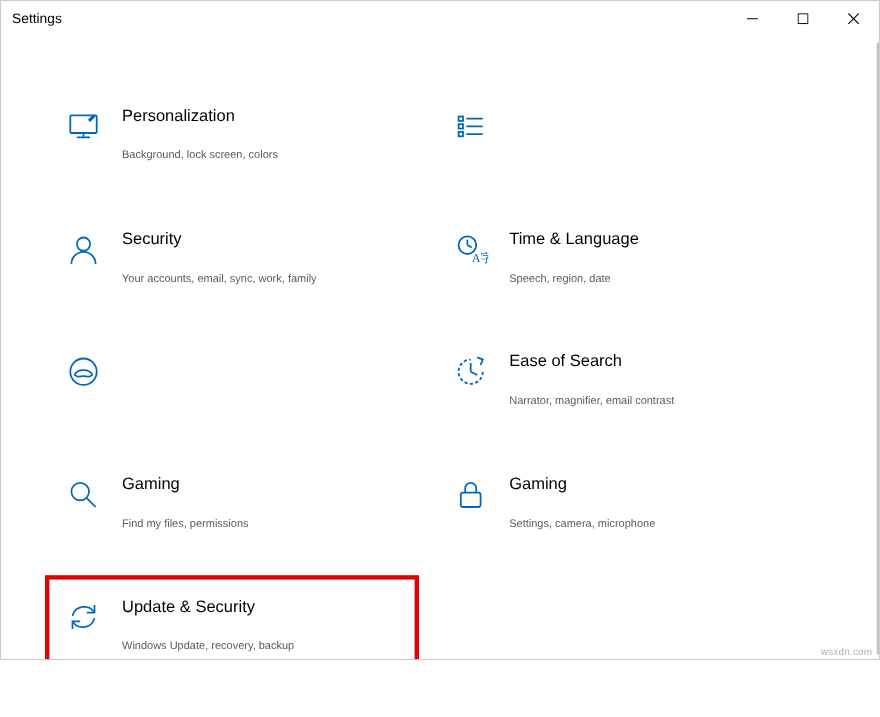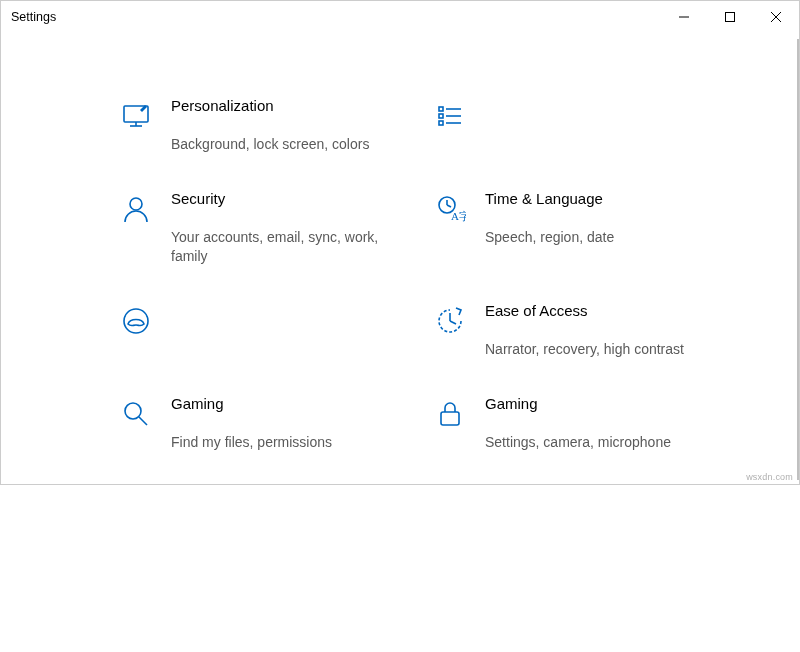--- a/index.html
+++ b/index.html
@@ -4,21 +4,21 @@
 <style>
   * { box-sizing: border-box; }
   html, body {
     margin: 0; padding: 0;
     width: 800px; height: 652px;
     font-family: "Segoe UI", Tahoma, sans-serif;
     background: #fff;
     overflow: hidden;
     color: #000;
   }
-  .window { width: 800px; height: 485px; position: relative; border: 1px solid #ccc; }
+  .window { width: 800px; height: 600px; position: relative; border: 1px solid #ccc; }
   .titlebar {
     height: 32px;
     display: flex;
     align-items: center;
     justify-content: space-between;
     padding: 0 0 0 10px;
   }
   .titlebar .title { font-size: 12.5px; color: #000; }
   .win-controls { display: flex; height: 32px; }
   .win-btn {
@@ -30,51 +30,50 @@
   .content-area {
     position: absolute;
     top: 60px; left: 0; right: 0; bottom: 0;
     overflow-y: auto;
   }
   .grid {
     display: grid;
     grid-template-columns: 1fr 1fr;
     column-gap: 40px;
     row-gap: 48px;
-    padding: 30px 80px 40px 114px;
+    padding: 30px 80px 40px 54px;
     align-content: start;
-    gap: 24px;
   }
   .tile {
     display: flex;
     align-items: flex-start;
     gap: 18px;
     padding: 6px 4px;
     cursor: default;
   }
   .tile.highlight {
     outline: 4px solid #e60000;
     outline-offset: 10px;
   }
   .tile-icon {
     flex: none;
     width: 34px; height: 34px;
-    display: flex; align-items: center; justify-content: center;
+    display: flex; align-items: flex-start; justify-content: center;
     margin-top: 2px;
   }
   .tile-icon svg { stroke: #0067c0; fill: none; stroke-width: 1.6; }
   .tile-text { flex: 1; min-width: 0; }
   .tile-title {
     font-size: 15px;
     color: #000;
     margin-bottom: 3px;
     line-height: 1.2;
   }
   .tile-desc {
-    font-size: 14px;
+    font-size: 10px;
     color: #5a5a5a;
     line-height: 1.35;
     margin-top: 20px;
   }
   
   .scrollbar-edge {
     position: absolute;
     right: 0; top: 38px; bottom: 4px; width: 2px;
     background: #c0c0c0;
   }
@@ -184,22 +183,22 @@
       <div class="tile">
         <div class="tile-icon">
           <svg width="32" height="32" viewBox="0 0 32 32">
             <path d="M27 16 a11 11 0 1 1 -11 -11" stroke-dasharray="3 2"></path>
             <polyline points="22,3 27,5 25,10"></polyline>
             <line x1="16" y1="8" x2="16" y2="16"></line>
               <line x1="16" y1="16" x2="22" y2="19"></line>
           </svg>
         </div>
         <div class="tile-text">
-          <div class="tile-title">Ease of Access</div>
-          <div class="tile-desc">Narrator, recovery, high contrast</div>
+          <div class="tile-title">Ease of Search</div>
+          <div class="tile-desc">Narrator, magnifier, email contrast</div>
         </div>
       </div>
 
       <div class="tile">
         <div class="tile-icon">
           <svg width="32" height="32" viewBox="0 0 32 32">
             <circle cx="13" cy="13" r="8"></circle>
             <line x1="19" y1="19" x2="27" y2="27"></line>
           </svg>
         </div>
@@ -215,20 +214,34 @@
             <rect x="7" y="14" width="18" height="13" rx="2"></rect>
             <path d="M11 14 v-4 a5 5 0 0 1 10 0 v4"></path>
           </svg>
         </div>
         <div class="tile-text">
           <div class="tile-title">Gaming</div>
           <div class="tile-desc">Settings, camera, microphone</div>
         </div>
       </div>
 
+      <div class="tile highlight">
+        <div class="tile-icon">
+          <svg width="32" height="32" viewBox="0 0 32 32">
+            <path d="M26 12 a11 11 0 0 0 -20 3"></path>
+            <polyline points="26,5 26,12 19,12"></polyline>
+            <path d="M6 20 a11 11 0 0 0 20 -3"></path>
+            <polyline points="6,27 6,20 13,20"></polyline>
+          </svg>
+        </div>
+        <div class="tile-text">
+          <div class="tile-title">Update &amp; Security</div>
+          <div class="tile-desc">Windows Update, recovery, backup</div>
+        </div>
+      </div>
 
       <div></div>
 
     </div>
   </div>
 
   <div class="scrollbar-edge"></div>
   <div class="watermark">wsxdn.com</div>
 </div>
 

